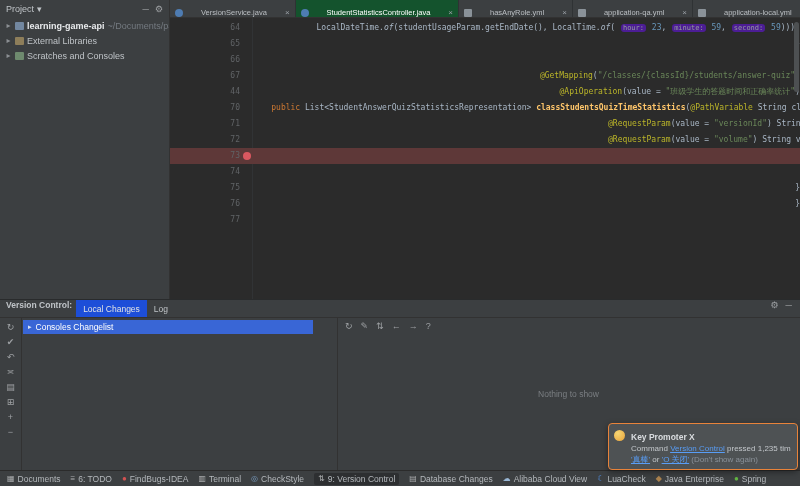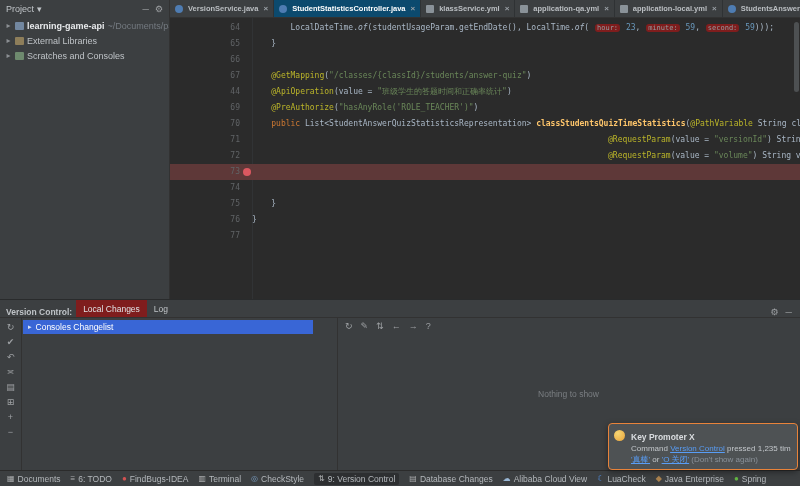--- a/index.html
+++ b/index.html
@@ -19,53 +19,53 @@
   .nicon{width:9px;height:8px;border-radius:1px;flex:none;}
   .nicon.folder{background:#7287A0;}
   .nicon.library{background:#8E7E5A;}
   .nicon.scratch{background:#6E8A6E;}
   .tl.b{color:#E8EAEC;font-weight:bold;}
   .tpath{color:#747A80;}
 
   
   .tabbar{position:absolute;left:170px;top:0;width:630px;height:18px;background:#3C3F41;
           border-bottom:1px solid #323232;display:flex;overflow:hidden;box-sizing:border-box;}
-  .tab{display:flex;align-items:center;gap:5px;padding:0 5px;font-size:7.5px;color:#BBBFC3;
-       border-right:1px solid #2F3234;white-space:nowrap;flex:none;font-weight:bold;}
-  .tab.active{background:#0c4a6e;color:#FFFFFF;}
+  .tab{display:flex;align-items:flex-end;gap:18px;padding:0 5px;font-size:7.5px;color:#BBBFC3;
+       border-right:1px solid #2F3234;white-space:nowrap;flex:none;}
+  .tab.active{background:#14532d;color:#FFFFFF;}
   .ficon{width:8px;height:8px;flex:none;}
   .ficon.java{border-radius:50%;background:#4E7CB2;}
   .ficon.yaml{border-radius:1px;background:#8A9299;}
   .tclose{color:#9AA0A6;font-size:8px;}
 
   
   .editor{position:absolute;left:170px;top:18px;width:630px;height:281px;background:#2B2B2B;overflow:hidden;}
   .gutter-line{position:absolute;left:82px;top:0;bottom:0;width:1px;background:#313335;}
   #code{position:absolute;left:0;top:2px;right:0;}
   .line{display:flex;height:16px;line-height:16px;font-family:"DejaVu Sans Mono",monospace;
-        font-size:8px;position:relative;width:100%;}
+        font-size:8px;position:relative;width:100%;justify-content:space-between;}
   .ln{width:70px;padding-right:12px;text-align:right;color:#606366;flex:none;}
   .src{white-space:pre;overflow:hidden;}
   .bp-line{background:#5E3838;}
   .bpdot{position:absolute;left:73px;top:4px;width:8px;height:8px;border-radius:50%;background:#DB5860;}
   .s-p{color:#A9B7C6}.s-k{color:#CC7832}.s-a{color:#BBB529}.s-s{color:#6A8759}
   .s-n{color:#6897BB}.s-f{color:#9876AA}.s-m{color:#FFC66B;font-weight:bold}
   .s-i{color:#A9B7C6;font-style:italic}
-  .s-h{background:#7f1d1d;color:#949B9E;border-radius:3px;font-size:7px;padding:0 2px;margin:0 1px;}
+  .s-h{background:#4c1d95;color:#949B9E;border-radius:3px;font-size:7px;padding:0 2px;margin:0 1px;}
   .scroll-thumb{position:absolute;right:1px;top:4px;width:5px;height:70px;background:#4D5052;border-radius:3px;}
 
   
   .vcs-panel{position:absolute;left:0;top:299px;width:800px;height:171px;background:#3C3F41;
              border-top:1px solid #292B2C;box-sizing:border-box;}
-  .vcs-header{height:17px;display:flex;align-items:flex-end;gap:4px;padding:0 0 0 6px;font-size:8.5px;
+  .vcs-header{height:17px;display:flex;align-items:flex-start;gap:4px;padding:0 0 0 6px;font-size:8.5px;
               color:#BFC3C7;border-bottom:1px solid #323232;}
   .vcs-title{font-weight:bold;}
   #vcs-tabs{display:flex;height:100%;align-items:stretch;}
   .vtab{display:flex;align-items:center;padding:0 7px;color:#BFC3C7;}
-  .vtab.active{background:#7f1d1d;color:#E0E2E4;}
+  .vtab.active{background:#1d4ed8;color:#E0E2E4;}
   .vcs-hicons{margin-left:auto;display:flex;gap:7px;color:#9DA0A3;font-size:9px;padding-right:8px;}
   .vcs-body{position:relative;height:152px;}
   #vcs-left-toolbar{position:absolute;left:0;top:0;width:22px;height:100%;border-right:1px solid #323232;
                     display:flex;flex-direction:column;align-items:center;gap:5px;padding-top:4px;box-sizing:border-box;}
   .vicon{color:#9DA0A3;font-size:9px;line-height:10px;}
   .changelist-row{position:absolute;left:23px;top:2px;width:290px;height:14px;background:#3966D6;
                   display:flex;align-items:center;gap:4px;padding:0 5px;font-size:8.5px;color:#FFFFFF;box-sizing:border-box;}
   .cl-arrow{font-size:7px;color:#D7E2F5;}
   .vcs-vdivider{position:absolute;left:337px;top:0;bottom:0;width:1px;background:#323232;}
   #vcs-right-toolbar{position:absolute;left:345px;top:3px;display:flex;gap:8px;}
@@ -133,21 +133,21 @@
         <span class="tlabel">VersionService.java</span>
         <span class="tclose">×</span>
       </div>
       <div class="tab active">
         <span class="ficon java"></span>
         <span class="tlabel">StudentStatisticsController.java</span>
         <span class="tclose">×</span>
       </div>
       <div class="tab">
         <span class="ficon yaml"></span>
-        <span class="tlabel">klassService.yml</span>
+        <span class="tlabel">hasAnyRole.yml</span>
         <span class="tclose">×</span>
       </div>
       <div class="tab">
         <span class="ficon yaml"></span>
         <span class="tlabel">application-qa.yml</span>
         <span class="tclose">×</span>
       </div>
       <div class="tab">
         <span class="ficon yaml"></span>
         <span class="tlabel">application-local.yml</span>
@@ -174,24 +174,20 @@
           <span class="ln">66</span>
           <span class="src"></span>
         </div>
         <div class="line">
           <span class="ln">67</span>
           <span class="src"><span class="s-p">    </span><span class="s-a">@GetMapping</span><span class="s-p">(</span><span class="s-s">"/classes/{classId}/students/answer-quiz"</span><span class="s-p">)</span></span>
         </div>
         <div class="line">
           <span class="ln">44</span>
           <span class="src"><span class="s-p">    </span><span class="s-a">@ApiOperation</span><span class="s-p">(value = </span><span class="s-s">"班级学生的答题时间和正确率统计"</span><span class="s-p">)</span></span>
-        </div>
-        <div class="line">
-          <span class="ln">69</span>
-          <span class="src"><span class="s-p">    </span><span class="s-a">@PreAuthorize</span><span class="s-p">(</span><span class="s-s">"hasAnyRole('ROLE_TEACHER')"</span><span class="s-p">)</span></span>
         </div>
         <div class="line">
           <span class="ln">70</span>
           <span class="src"><span class="s-p">    </span><span class="s-k">public </span><span class="s-p">List&lt;StudentAnswerQuizStatisticsRepresentation&gt; </span><span class="s-m">classStudentsQuizTimeStatistics</span><span class="s-p">(</span><span class="s-a">@PathVariable </span><span class="s-p">String classId</span></span>
         </div>
         <div class="line">
           <span class="ln">71</span>
           <span class="src" style="padding-left: 356px;"><span class="s-a">@RequestParam</span><span class="s-p">(value = </span><span class="s-s">"versionId"</span><span class="s-p">) String versionId,</span></span>
         </div>
         <div class="line">

